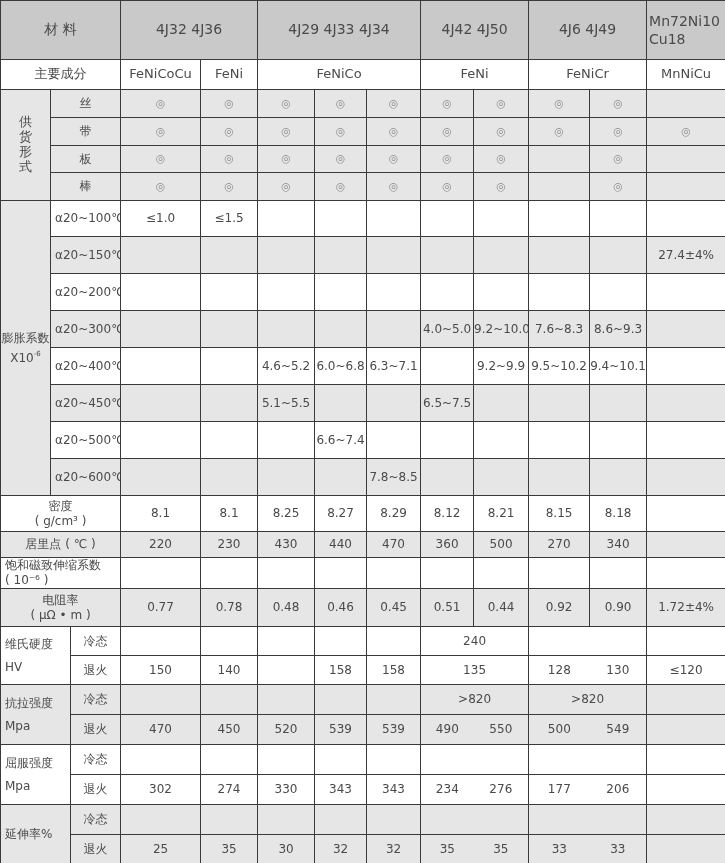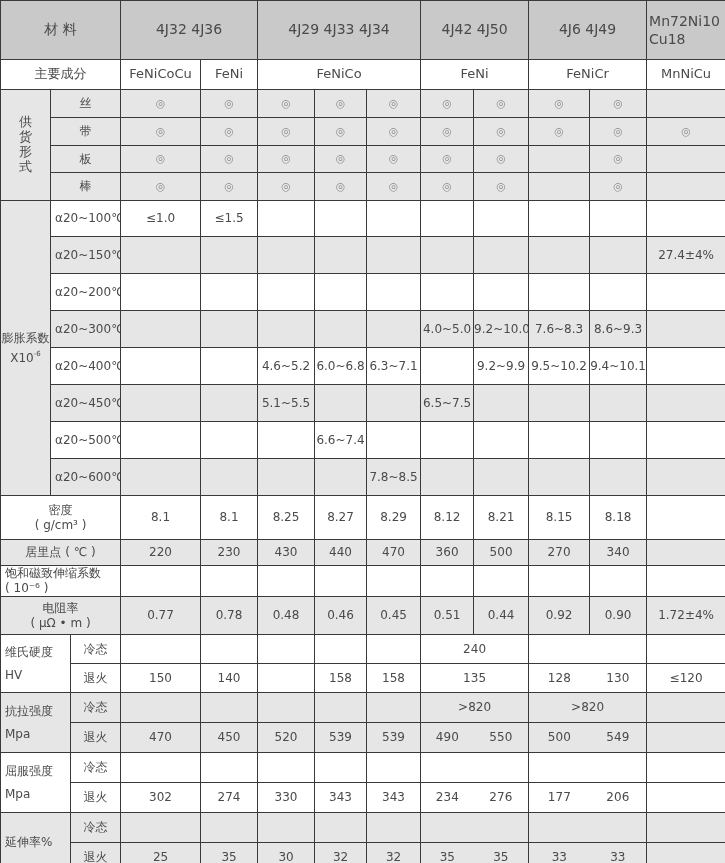--- a/index.html
+++ b/index.html
@@ -211,21 +211,21 @@
         <td></td>
         <td></td>
         <td>7.8~8.5</td>
         <td></td>
         <td></td>
         <td></td>
         <td></td>
         <td></td>
   </tr>
 
-  <tr class="w" style="height:44px">
+  <tr class="w" style="height:36px">
     <td colspan="3" class="multi">
           <div>密度</div>
           <div>( g/cm³ )</div>
         </td>
     <td>8.1</td>
         <td>8.1</td>
         <td>8.25</td>
         <td>8.27</td>
         <td>8.29</td>
         <td>8.12</td>

